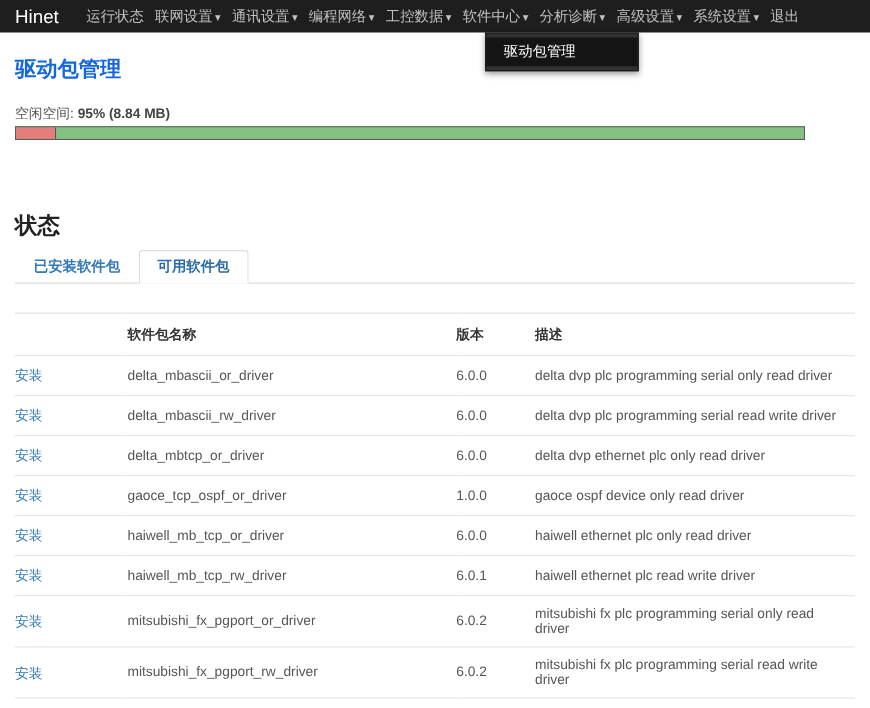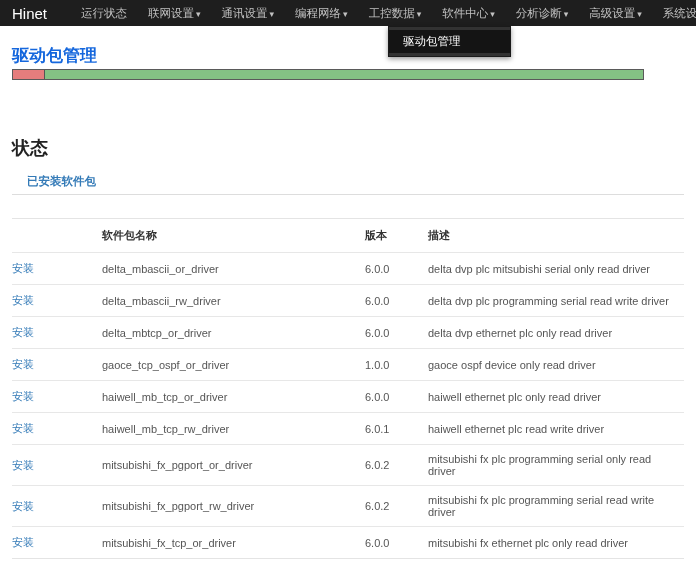--- a/index.html
+++ b/index.html
@@ -4,21 +4,21 @@
 <style>
   * { margin:0; padding:0; box-sizing:border-box; }
   html,body { width:696px; height:566px; background:#fff; overflow:hidden;
               font-family:"Liberation Sans","DejaVu Sans",sans-serif; }
 
   
   .navbar { position:relative; height:26px; background:#1e1e1e; display:flex;
             align-items:center; padding-left:12px; }
   .brand { color:#fff; font-size:15px; font-weight:normal; margin-right:22px; }
   .nav-items { display:flex; align-items:center; gap:9px; }
-  .nav-item { color:#c1c1c1; font-size:11.5px; cursor:pointer; white-space:nowrap;margin-left:12px; }
+  .nav-item { color:#c1c1c1; font-size:11.5px; cursor:pointer; white-space:nowrap; }
   .nav-item .caret { font-size:9px; margin-left:2px; color:#c1c1c1; }
 
   
   .dropdown { position:absolute; left:388px; top:26px; width:123px; z-index:50;
               background:#323232; border:1px solid #1a1a1a; padding:3px 0;
               box-shadow:0 2px 5px rgba(0,0,0,.4); }
   .dropdown-item { font-size:11.5px; padding:4px 14px; color:#8f8f8f; cursor:pointer;
                    white-space:nowrap; }
   .dropdown-item.active { background:#141414; color:#fff; }
 
@@ -71,29 +71,34 @@
 
   <div class="dropdown">
     <div class="dropdown-item active">驱动包管理</div>
   </div>
 </div>
 
 <div class="content">
 
   <div class="page-title">驱动包管理</div>
 
+  <div class="free-space">
+    <span>空闲空间:</span>
+    <b>95% (8.84 MB)</b>
+  </div>
   <div class="progress">
     <div class="used" id="bar-used" style="width: 5%; background: rgb(229, 125, 125);"></div>
     <div class="free" id="bar-free" style="width: 95%; background: rgb(132, 194, 132);"></div>
   </div>
 
   <div class="status-heading">状态</div>
 
   <div class="tabs">
     <div class="tab">已安装软件包</div>
+    <div class="tab active">可用软件包</div>
   </div>
 
   <div class="table-wrap">
     <table>
       <colgroup>
           <col class="c-install">
           <col class="c-name">
           <col class="c-ver">
           <col>
         </colgroup>
@@ -103,21 +108,21 @@
           <th>软件包名称</th>
           <th>版本</th>
           <th>描述</th>
         </tr>
       </thead>
       <tbody>
         <tr>
           <td><a class="install">安装</a></td>
           <td>delta_mbascii_or_driver</td>
           <td>6.0.0</td>
-          <td>delta dvp plc mitsubishi serial only read driver</td>
+          <td>delta dvp plc programming serial only read driver</td>
         </tr>
         <tr>
           <td><a class="install">安装</a></td>
           <td>delta_mbascii_rw_driver</td>
           <td>6.0.0</td>
           <td>delta dvp plc programming serial read write driver</td>
         </tr>
         <tr>
           <td><a class="install">安装</a></td>
           <td>delta_mbtcp_or_driver</td>

